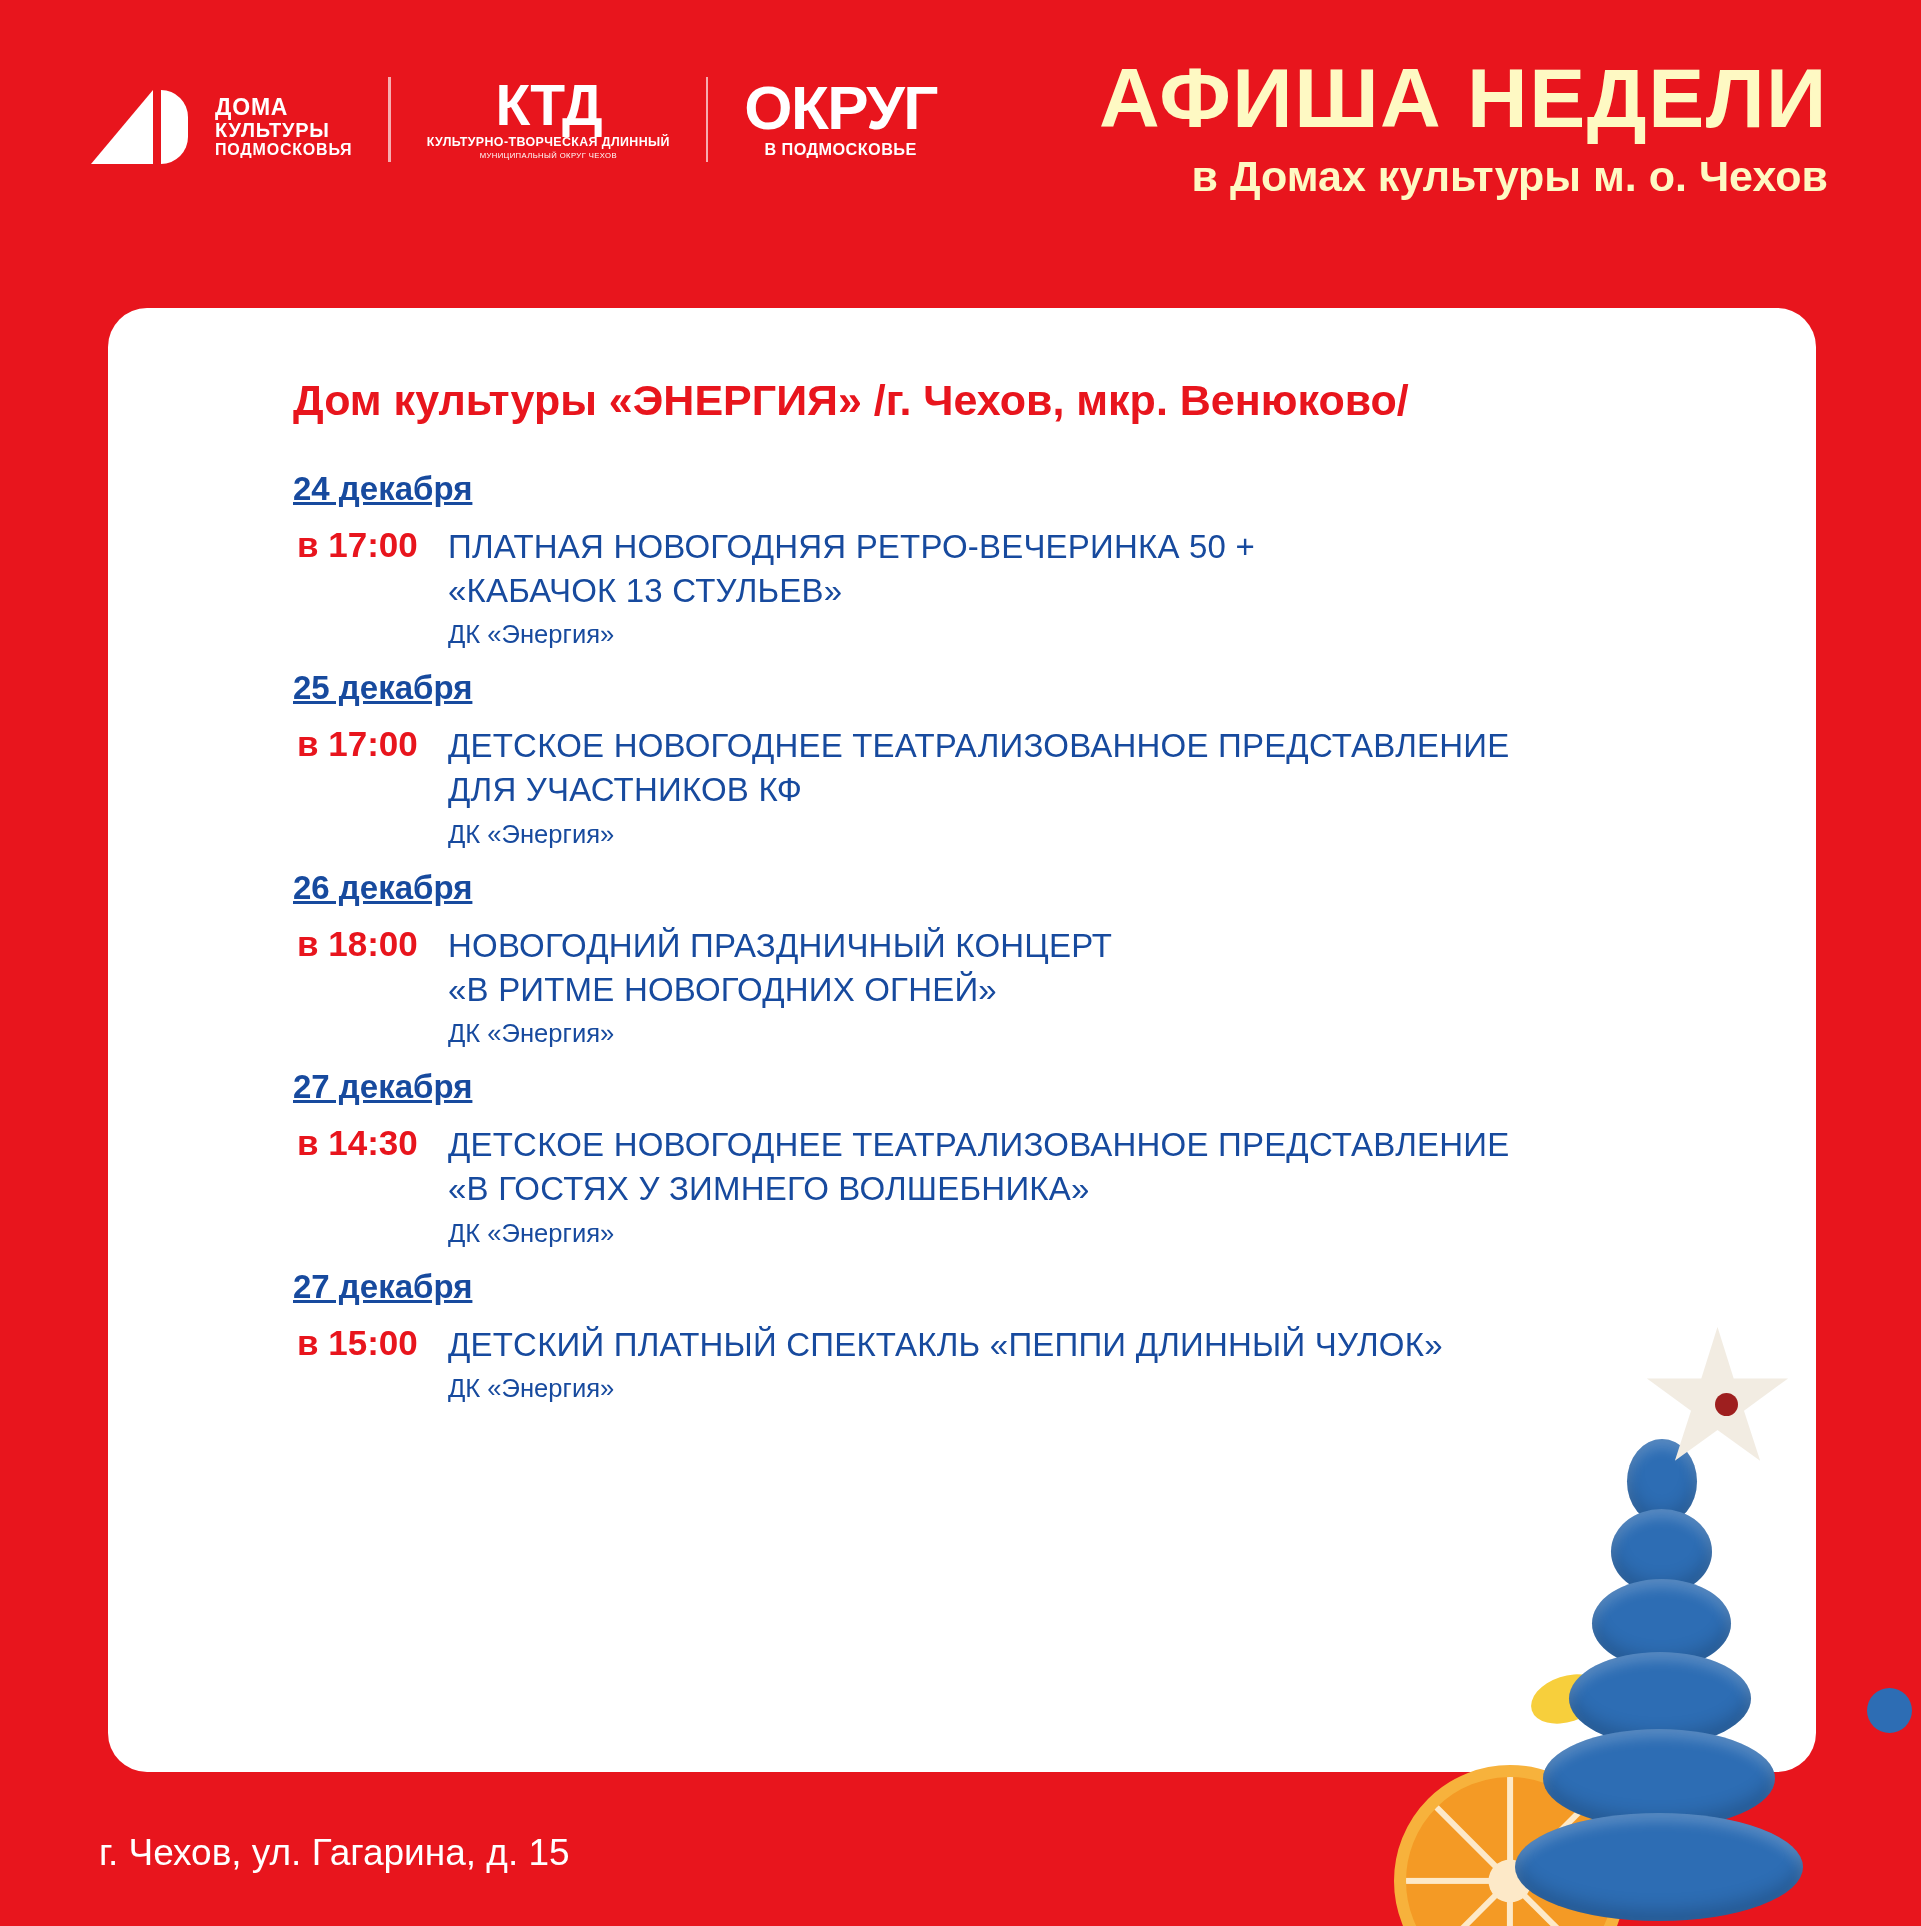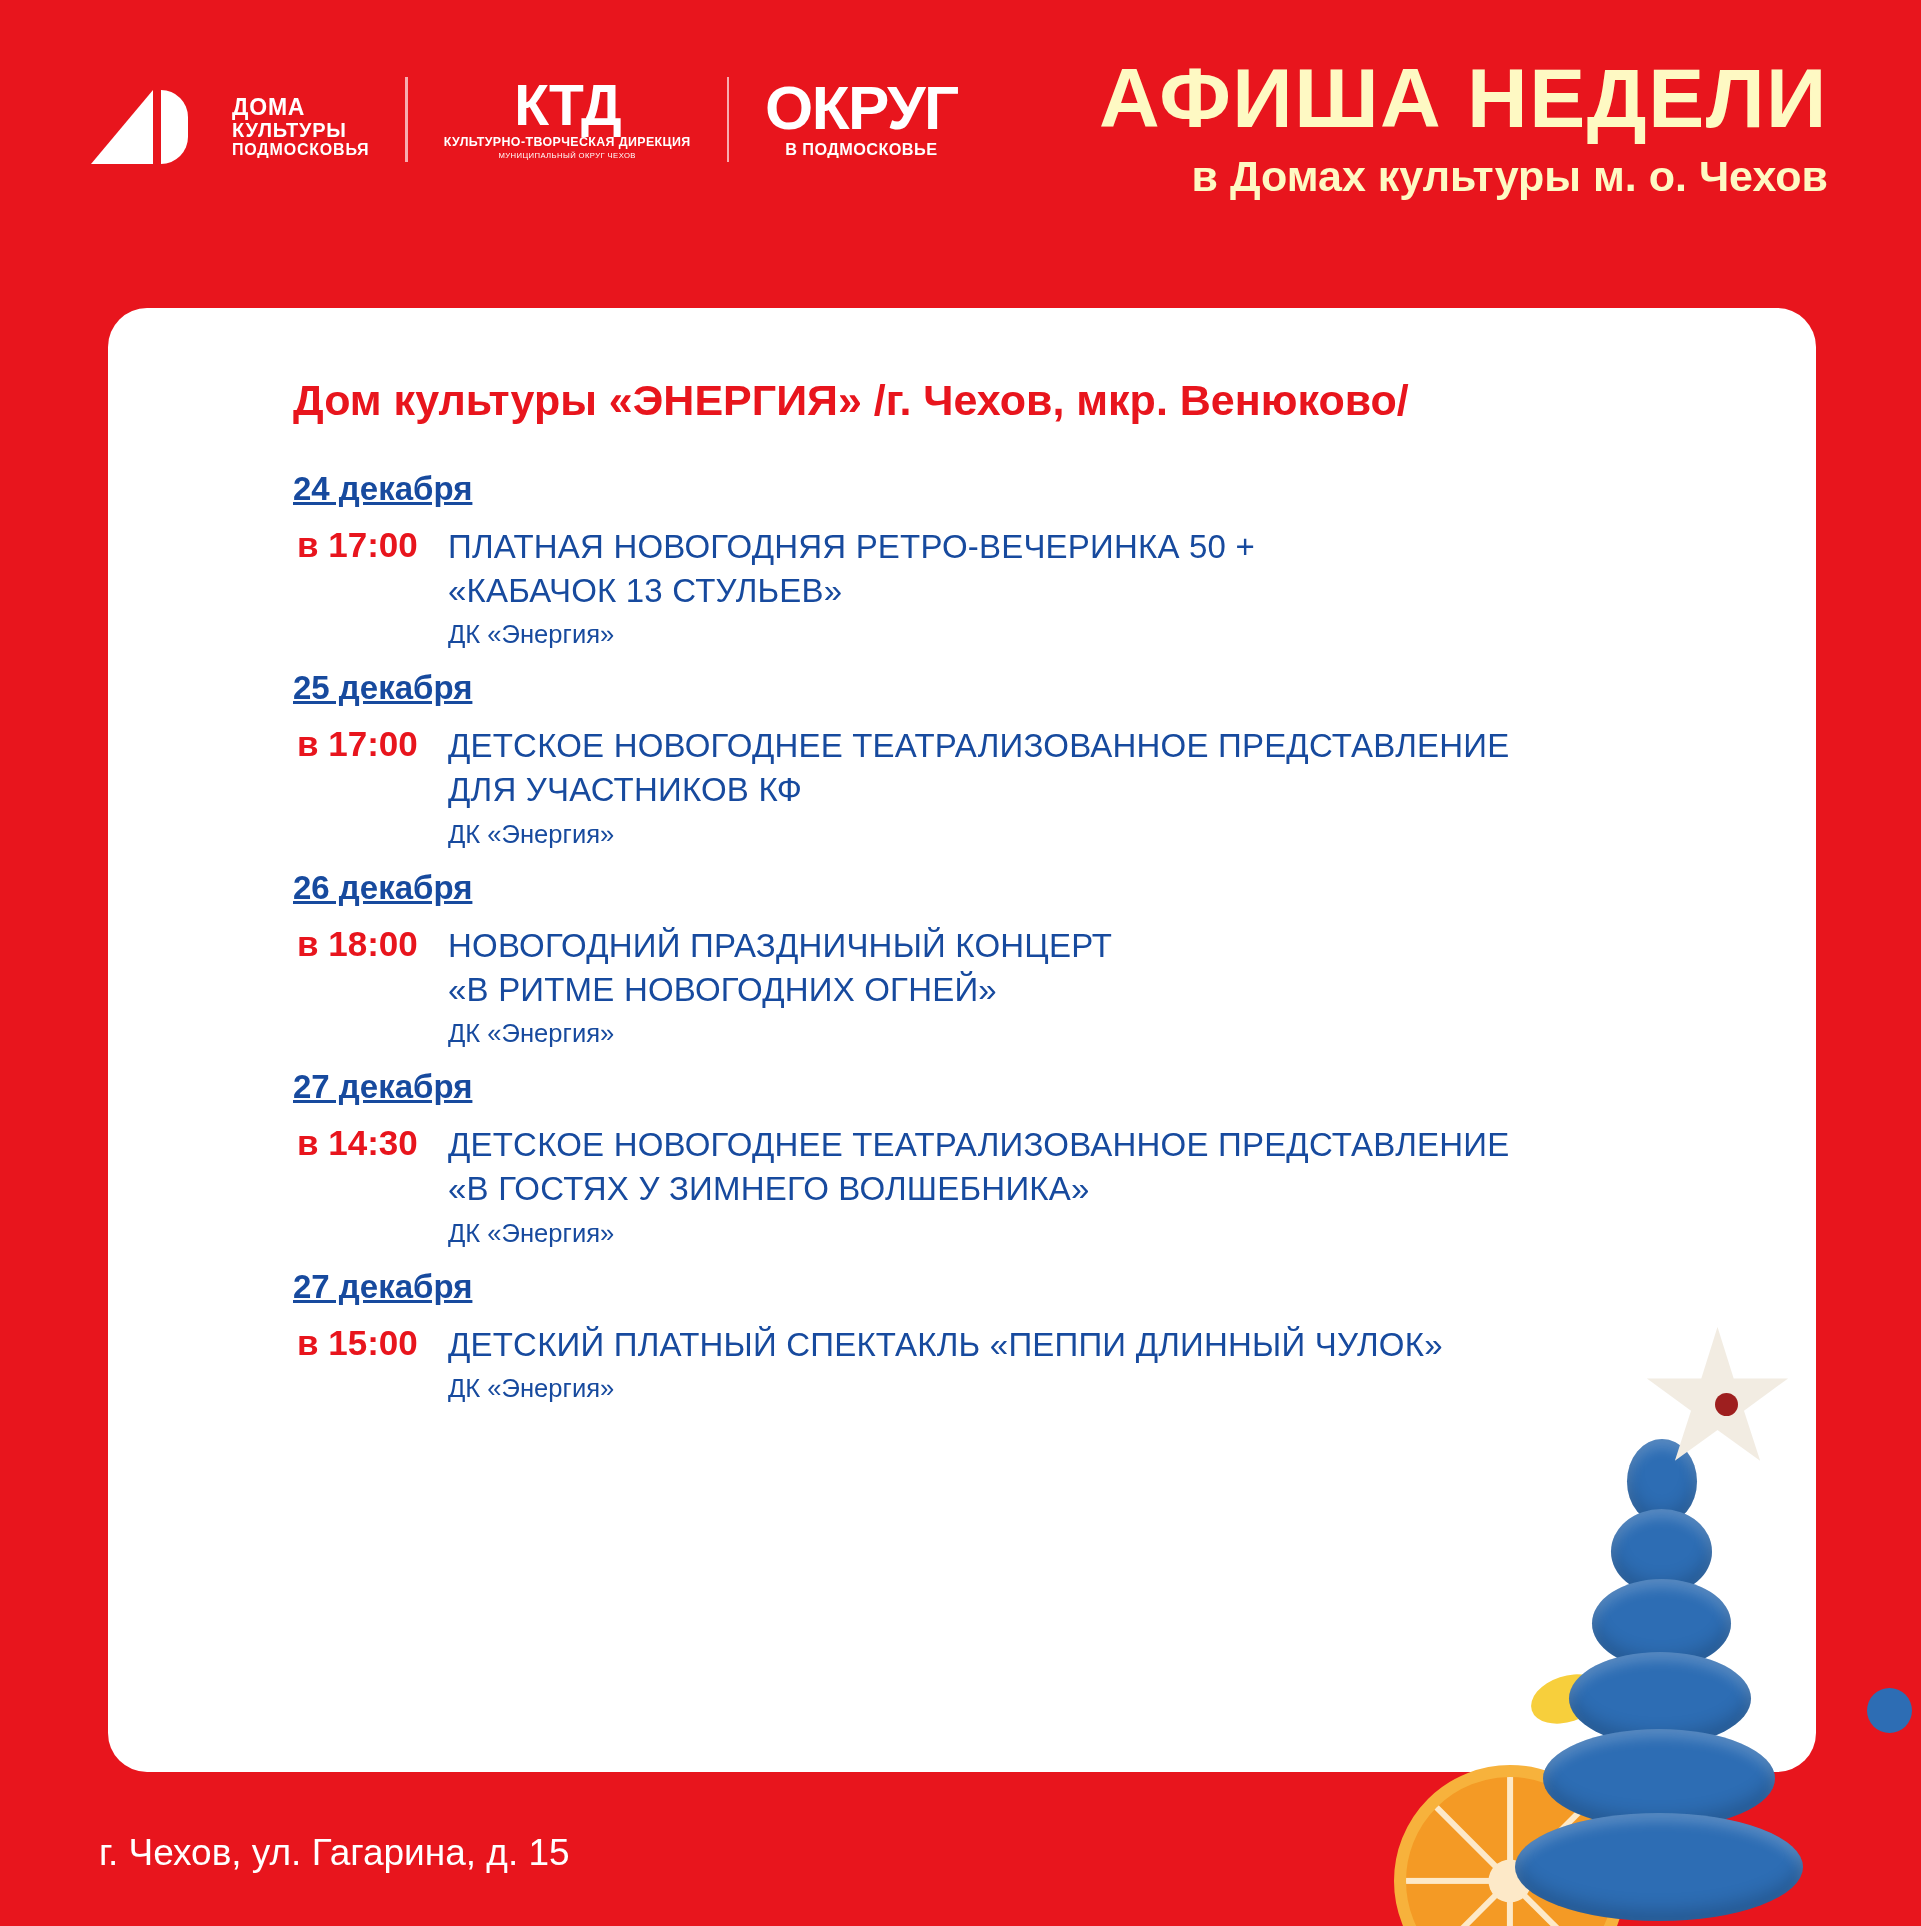--- a/index.html
+++ b/index.html
@@ -27,21 +27,20 @@
     position: absolute;
     top: 74px;
     left: 91px;
     display: flex;
     align-items: center;
     gap: 0px;
   }
   .logo-dk {
     display: flex;
     align-items: center;
-    gap: 17px;
     margin-top: 16px;
   }
   .logo-dk-mark {
     position: relative;
     width: 124px;
     height: 74px;
   }
   .logo-dk-mark .tri {
     position: absolute;
     left: 0; top: 0;
@@ -298,21 +297,21 @@
         <div class="l1">ДОМА</div>
         <div class="l2">КУЛЬТУРЫ</div>
         <div class="l3">ПОДМОСКОВЬЯ</div>
       </div>
     </div>
 
     <div class="divider-v"></div>
 
     <div class="logo-ktd">
       <div class="mono">КТД</div>
-      <div class="sub1">КУЛЬТУРНО-ТВОРЧЕСКАЯ ДИРЕКЦИЯ</div>
+      <div class="sub1">КУЛЬТУРНО-ТВОРЧЕСКАЯ ДЛИННЫЙ</div>
       <div class="sub2">МУНИЦИПАЛЬНЫЙ ОКРУГ ЧЕХОВ</div>
     </div>
 
     <div class="divider-v"></div>
 
     <div class="logo-zima">
       <div class="z1">ОКРУГ</div>
       <div class="z2">В ПОДМОСКОВЬЕ</div>
     </div>
 

